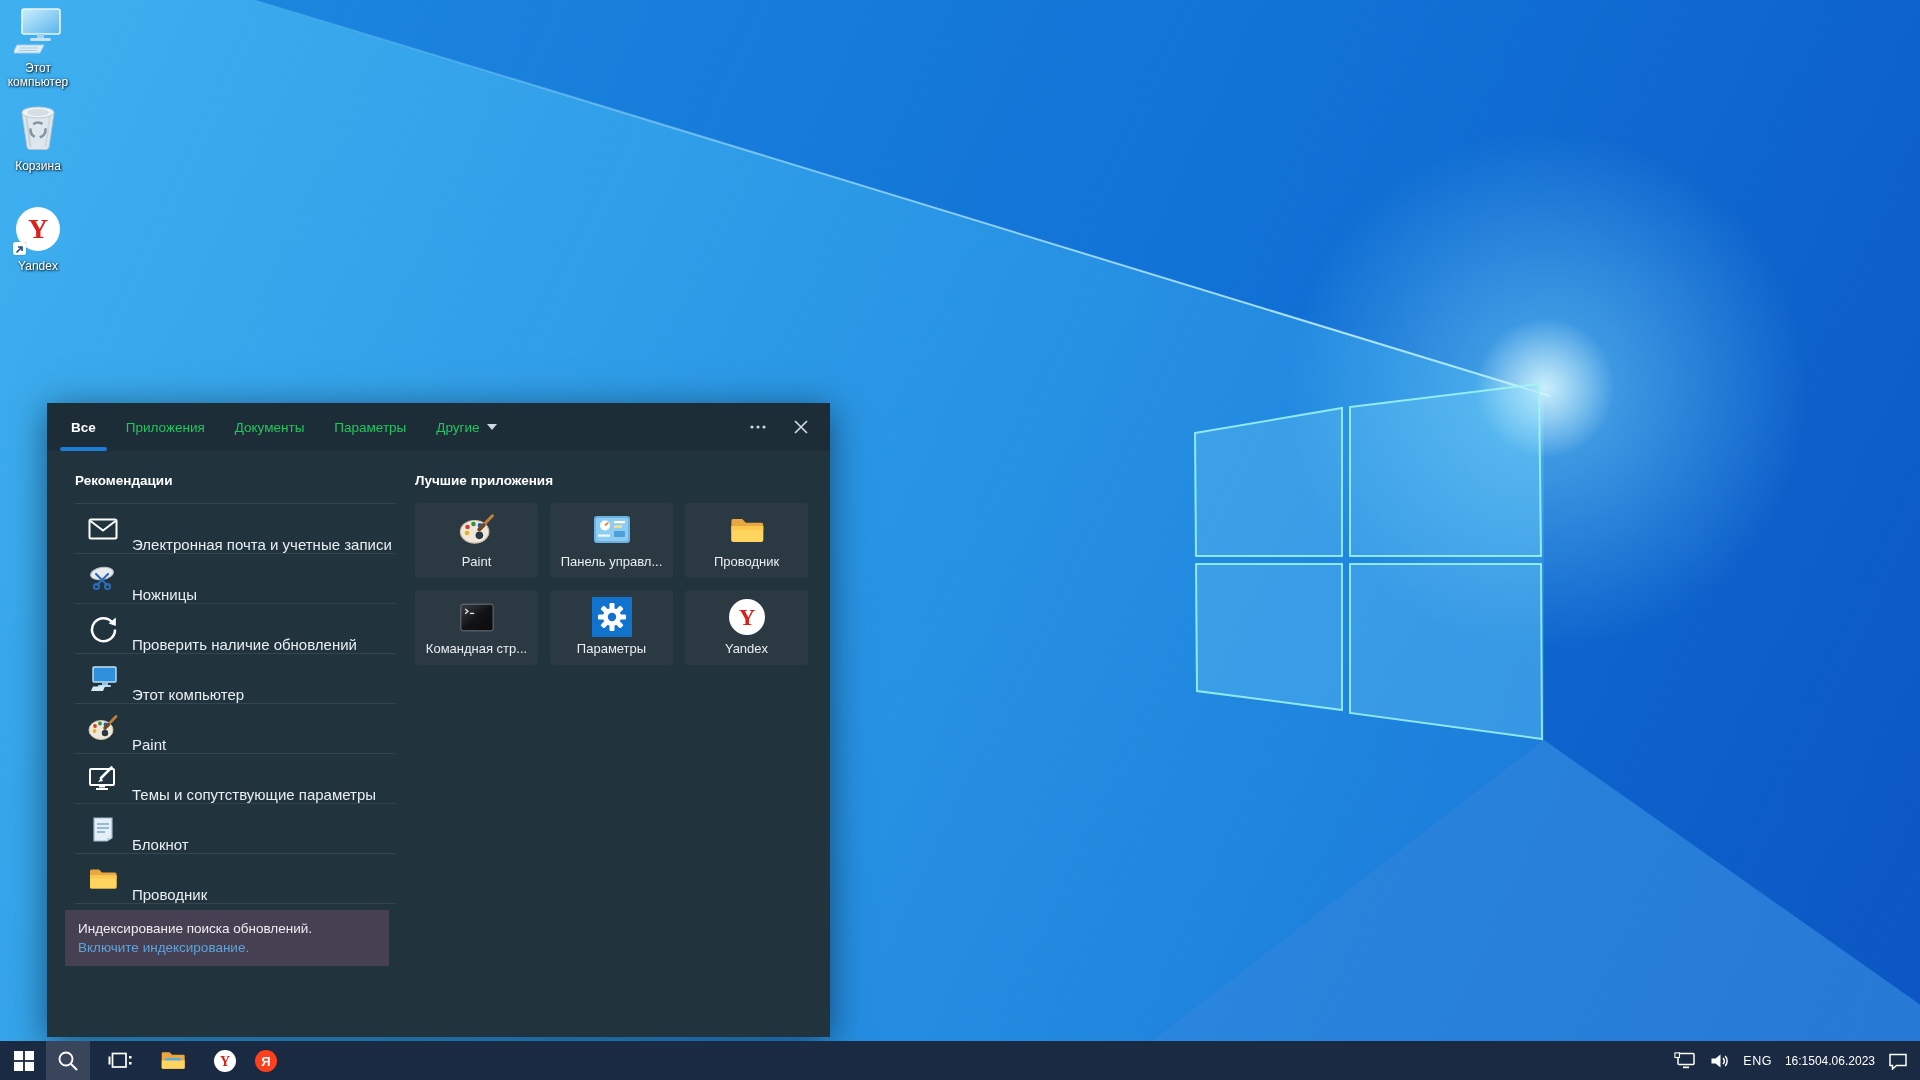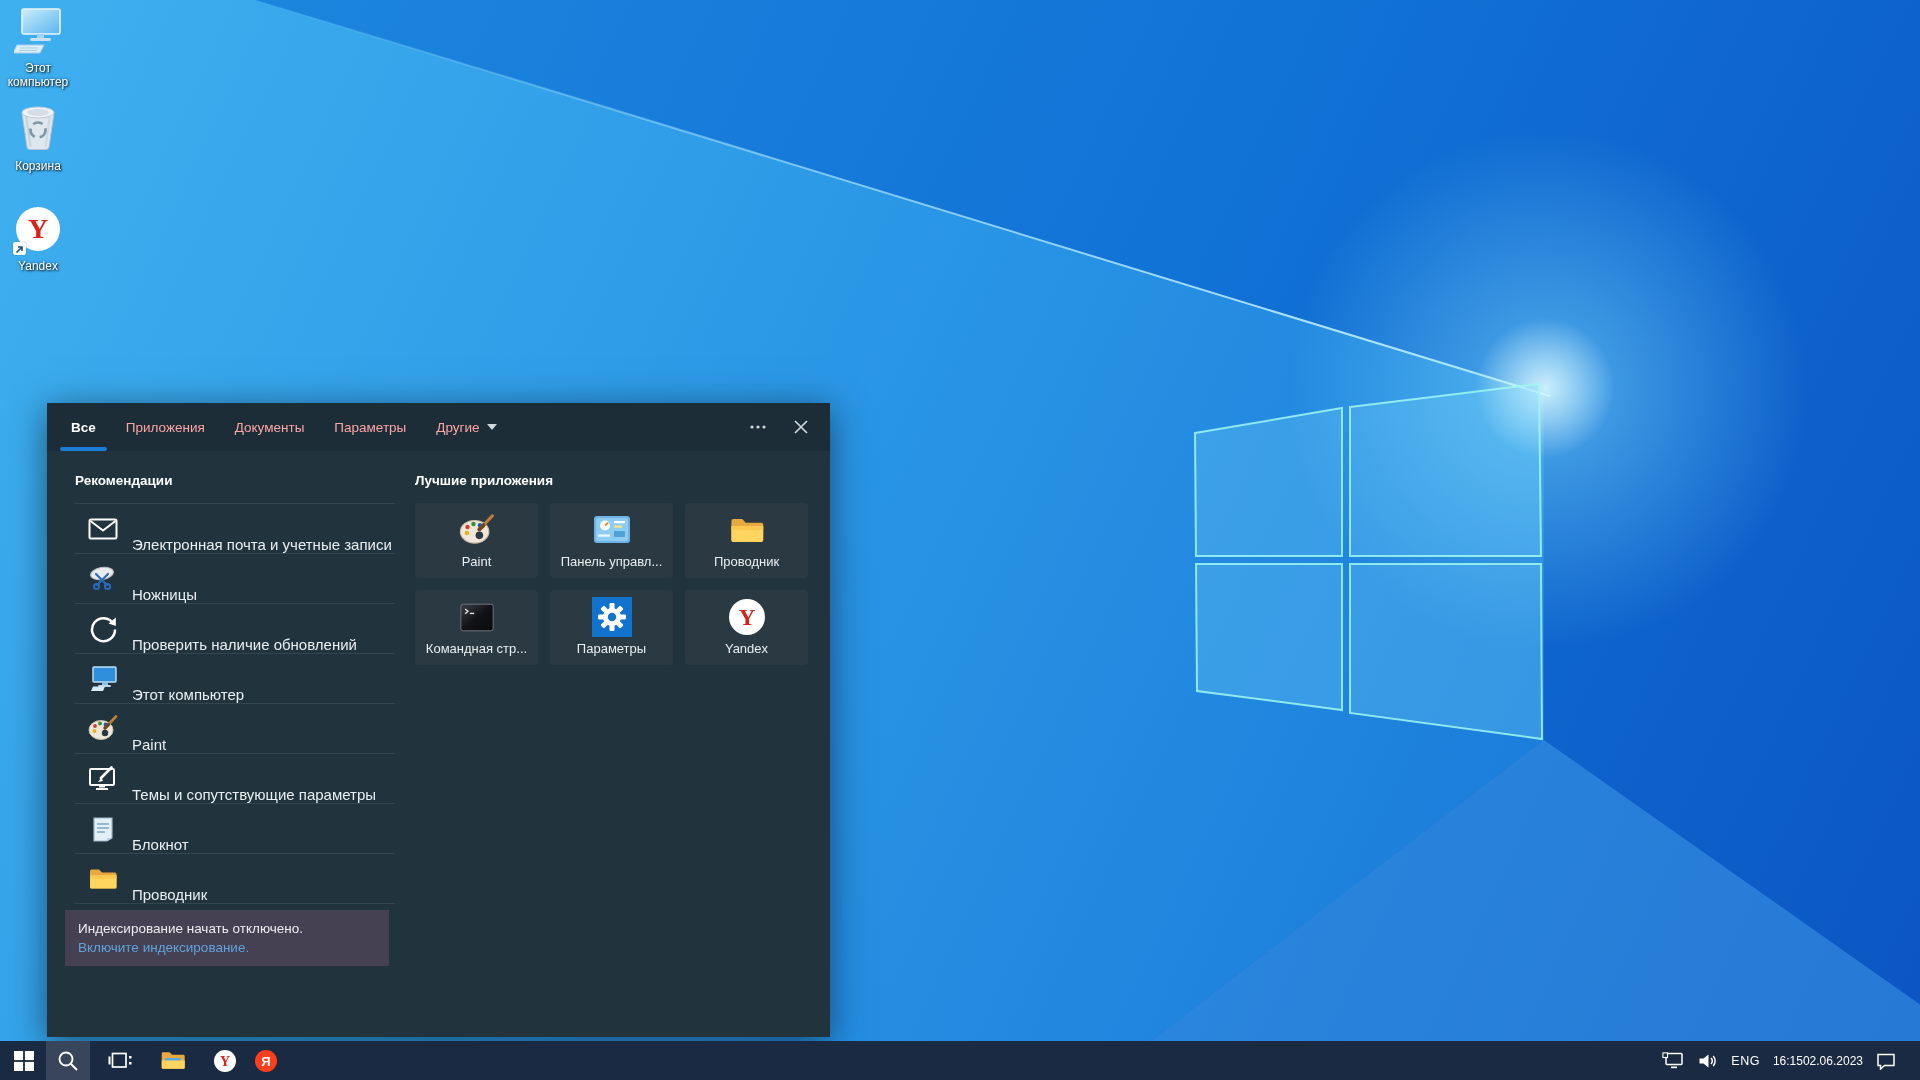--- a/index.html
+++ b/index.html
@@ -31,21 +31,21 @@
   .di-badge { position:relative; display:inline-block; }
   .shortcut-badge { position:absolute; left:-2px; bottom:1px; width:13px; height:13px;
     background:#fff; border-radius:2px; box-shadow:0 0 1px rgba(0,0,0,.6); }
 
   
   .panel { position:absolute; left:47px; top:403px; width:783px; height:634px;
     background:#21333d; box-shadow:0 6px 34px rgba(0,0,0,.5);
     display:flex; flex-direction:column; color:#e9eff2; }
   .tabs { position:relative; height:48px; flex:0 0 48px; background:#1d2d37;
     display:flex; align-items:center; padding:0 22px 0 24px; gap:30px; }
-  .tab { font-size:13.5px; color:#fca5a5; cursor:pointer; display:flex; align-items:center; gap:7px; }
+  .tab { font-size:13.5px; color:#22c55e; cursor:pointer; display:flex; align-items:center; gap:7px; }
   .tab.active { color:#fff; font-weight:bold; }
   .caret-down { width:0; height:0; border-left:5px solid transparent; border-right:5px solid transparent;
     border-top:6px solid #cfd8dd; }
   .tab-underline { position:absolute; left:13px; bottom:0; width:47px; height:4px;
     background:#1a7cd4; border-radius:2px; }
   .win-controls { margin-left:auto; display:flex; align-items:center; gap:28px; }
   .wc-btn { cursor:pointer; display:flex; align-items:center; }
 
   .content { flex:1 1 auto; display:flex; padding:22px 16px 0 28px; overflow:hidden; }
   .col-left { width:320px; flex:0 0 320px; }
@@ -77,21 +77,21 @@
   
   .taskbar { position:absolute; left:0; bottom:0; width:1920px; height:39px; background:#1b2a43; }
   .tb-btn { position:absolute; top:0; height:39px; display:flex; align-items:center;
     justify-content:center; cursor:pointer; }
   .tb-start { left:4px; width:40px; }
   .tb-search { left:46px; width:44px; background:rgba(255,255,255,.13); }
   .tb-task { left:98px; width:44px; }
   .tb-exp { left:151px; width:44px; }
   .tb-yab { left:203px; width:44px; }
   .tb-ya { left:245px; width:42px; }
-  .tray { position:absolute; right:24px; top:0; height:39px; display:flex; align-items:center; gap:13px; }
+  .tray { position:absolute; right:12px; top:0; height:39px; display:flex; align-items:center; gap:13px; }
   .tray-item { display:flex; align-items:center; cursor:pointer; color:#fff; }
   .tray-lang { font-size:12.5px; letter-spacing:.5px; }
   .tray-clock { flex-direction:row; justify-content:center; font-size:12px; line-height:14px; text-align:center; }
 </style>
 </head>
 <body>
 
 <div class="stage">
 
   <div class="wp-base"></div>
@@ -276,21 +276,21 @@
               <svg width="30" height="24" viewBox="0 0 30 24">
                 <path d="M2 4 a1.5 1.5 0 0 1 1.5 -1.5 H11 l3 3 h13 a1.5 1.5 0 0 1 1.5 1.5 V20 a1.5 1.5 0 0 1 -1.5 1.5 H3.5 A1.5 1.5 0 0 1 2 20 z" fill="#e9a740"></path>
                 <path d="M2 8.5 H28.5 V20 a1.5 1.5 0 0 1 -1.5 1.5 H3.5 A1.5 1.5 0 0 1 2 20 z" fill="#ffd45f"></path>
                 <path d="M2 8.5 H28.5 V11.5 H2 z" fill="#fbc84e"></path>
                 </svg>
               </span>
             <span class="rec-label">Проводник</span>
           </div>
         </div>
         <div class="notice">
-          <div class="notice-text">Индексирование начать отключено.</div>
+          <div class="notice-text">Индексирование поиска обновлений.</div>
           <div class="notice-link">Включите индексирование.</div>
         </div>
       </div>
 
       <div class="col-right">
         <div class="col-header">Лучшие приложения</div>
         <div class="tile-grid">
           <div class="tile">
             <span class="tile-icon">
               <svg width="36" height="32" viewBox="0 0 30 27">
@@ -434,21 +434,21 @@
       </span>
       <span class="tray-item">
         <svg width="20" height="16" viewBox="0 0 20 16">
           <polygon points="1.5,5.5 5.5,5.5 10.5,1.5 10.5,14.5 5.5,10.5 1.5,10.5" fill="#fff"></polygon>
           <path d="M13 5 a4.5 4.5 0 0 1 0 6 M15.2 3 a7.5 7.5 0 0 1 0 10" stroke="#fff" stroke-width="1.5" fill="none"></path>
           </svg>
       </span>
       <span class="tray-item tray-lang">ENG</span>
       <span class="tray-item tray-clock">
         <div>16:15</div>
-        <div>02.06.2023</div>
+        <div>04.06.2023</div>
       </span>
       <span class="tray-item">
         <svg width="20" height="18" viewBox="0 0 20 18">
           <path d="M2 2.5 h16 v11 h-9.5 l-4 3.5 v-3.5 H2 z" fill="none" stroke="#fff" stroke-width="1.5"></path>
           </svg>
       </span>
     </div>
   </div>
 
 </div>

